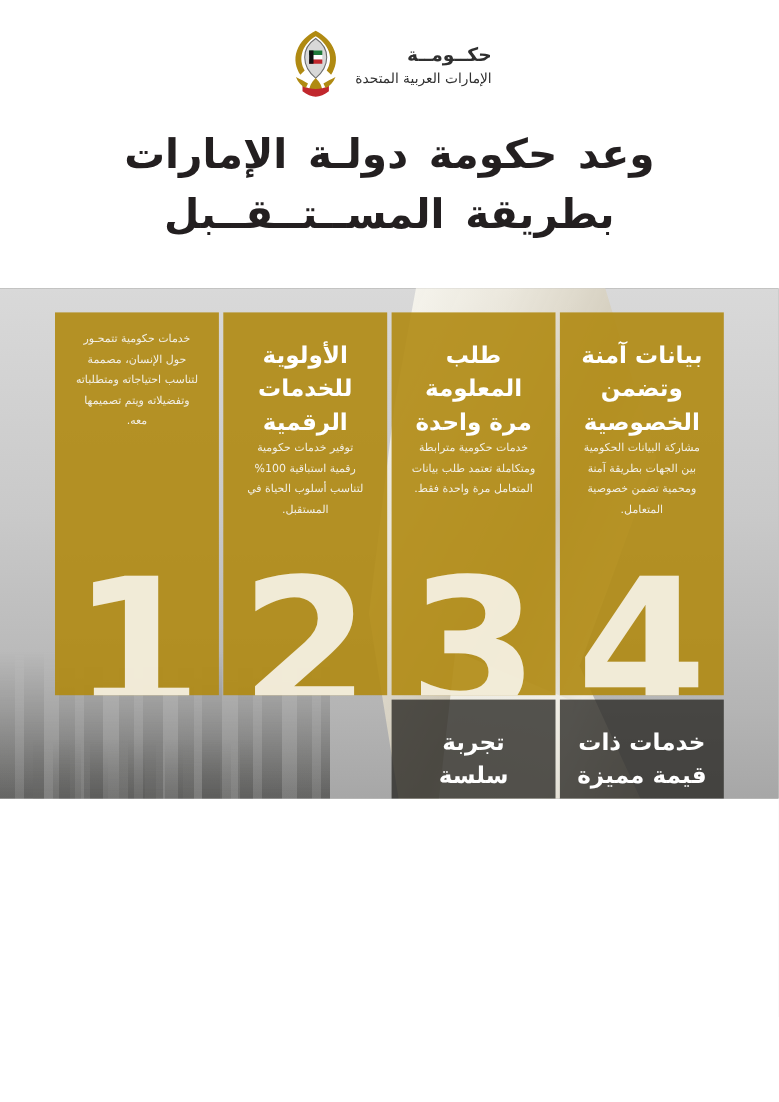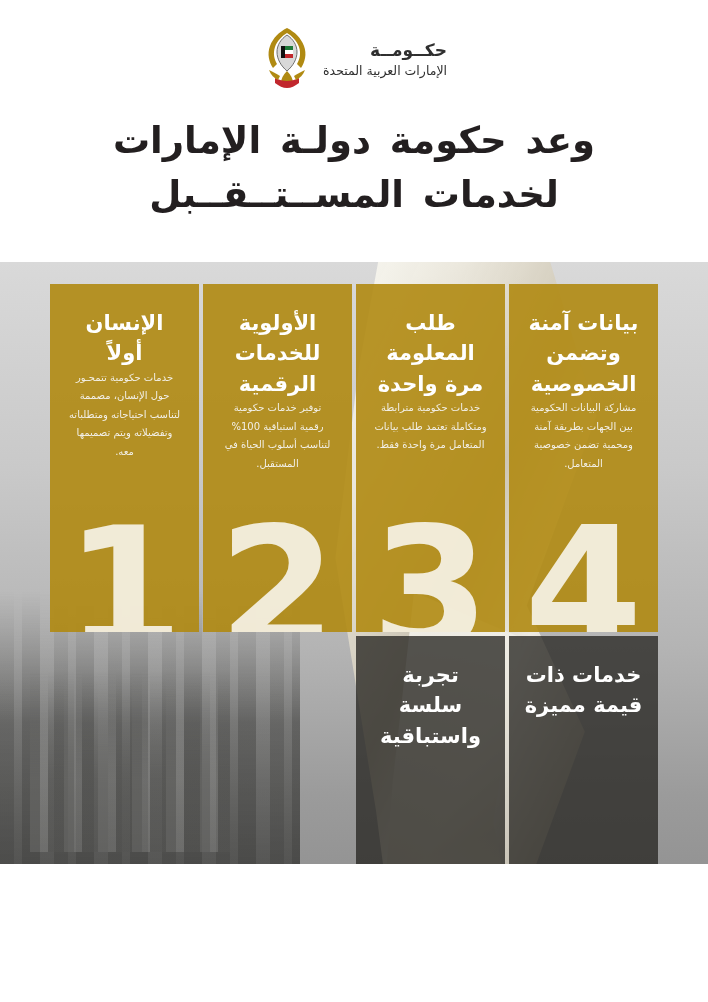--- a/index.html
+++ b/index.html
@@ -6,21 +6,21 @@
   html, body {
     width: 708px;
     height: 1002px;
     background: #ffffff;
     font-family: "DejaVu Sans", "Liberation Sans", sans-serif;
     overflow: hidden;
   }
   .page {
     position: relative;
     width: 708px;
-    height: 864px;
+    height: 726px;
     background: #ffffff;
     overflow: hidden;
   }
 
   
   .header {
     position: absolute;
     top: 0; left: 0; right: 0;
     height: 262px;
     background: #ffffff;
@@ -213,21 +213,21 @@
         </svg>
       </div>
       <div class="emblem-text">
         <div class="line1">حكــومــة</div>
         <div class="line2">الإمارات العربية المتحدة</div>
       </div>
     </div>
 
     <div class="main-title">
       <span class="t1">وعد حكومة دولـة الإمارات</span>
-      <span class="t2">لخدمات المســتــقــبل</span>
+      <span class="t2">بطريقة المســتــقــبل</span>
     </div>
   </div>
 
   <div class="photo">
     <div class="sky"></div>
     <div class="city"></div>
     <div class="city2"></div>
     <div class="flag"></div>
     <div class="flag2"></div>
     <div class="ground"></div>
@@ -247,21 +247,20 @@
       <div class="card-num">3</div>
     </div>
 
     <div class="card gold">
       <div class="card-title">الأولوية للخدمات الرقمية</div>
       <div class="card-desc">توفير خدمات حكومية رقمية استباقية 100% لتناسب أسلوب الحياة في المستقبل.</div>
       <div class="card-num">2</div>
     </div>
 
     <div class="card gold">
-      <div class="card-title">الإنسان أولاً</div>
       <div class="card-desc">خدمات حكومية تتمحـور حول الإنسان، مصممة لتناسب احتياجاته ومتطلباته وتفضيلاته ويتم تصميمها معه.</div>
       <div class="card-num">1</div>
     </div>
 
     <div class="card dark">
       <div class="card-title">خدمات ذات قيمة مميزة</div>
       <div class="card-num">8</div>
     </div>
 
 

